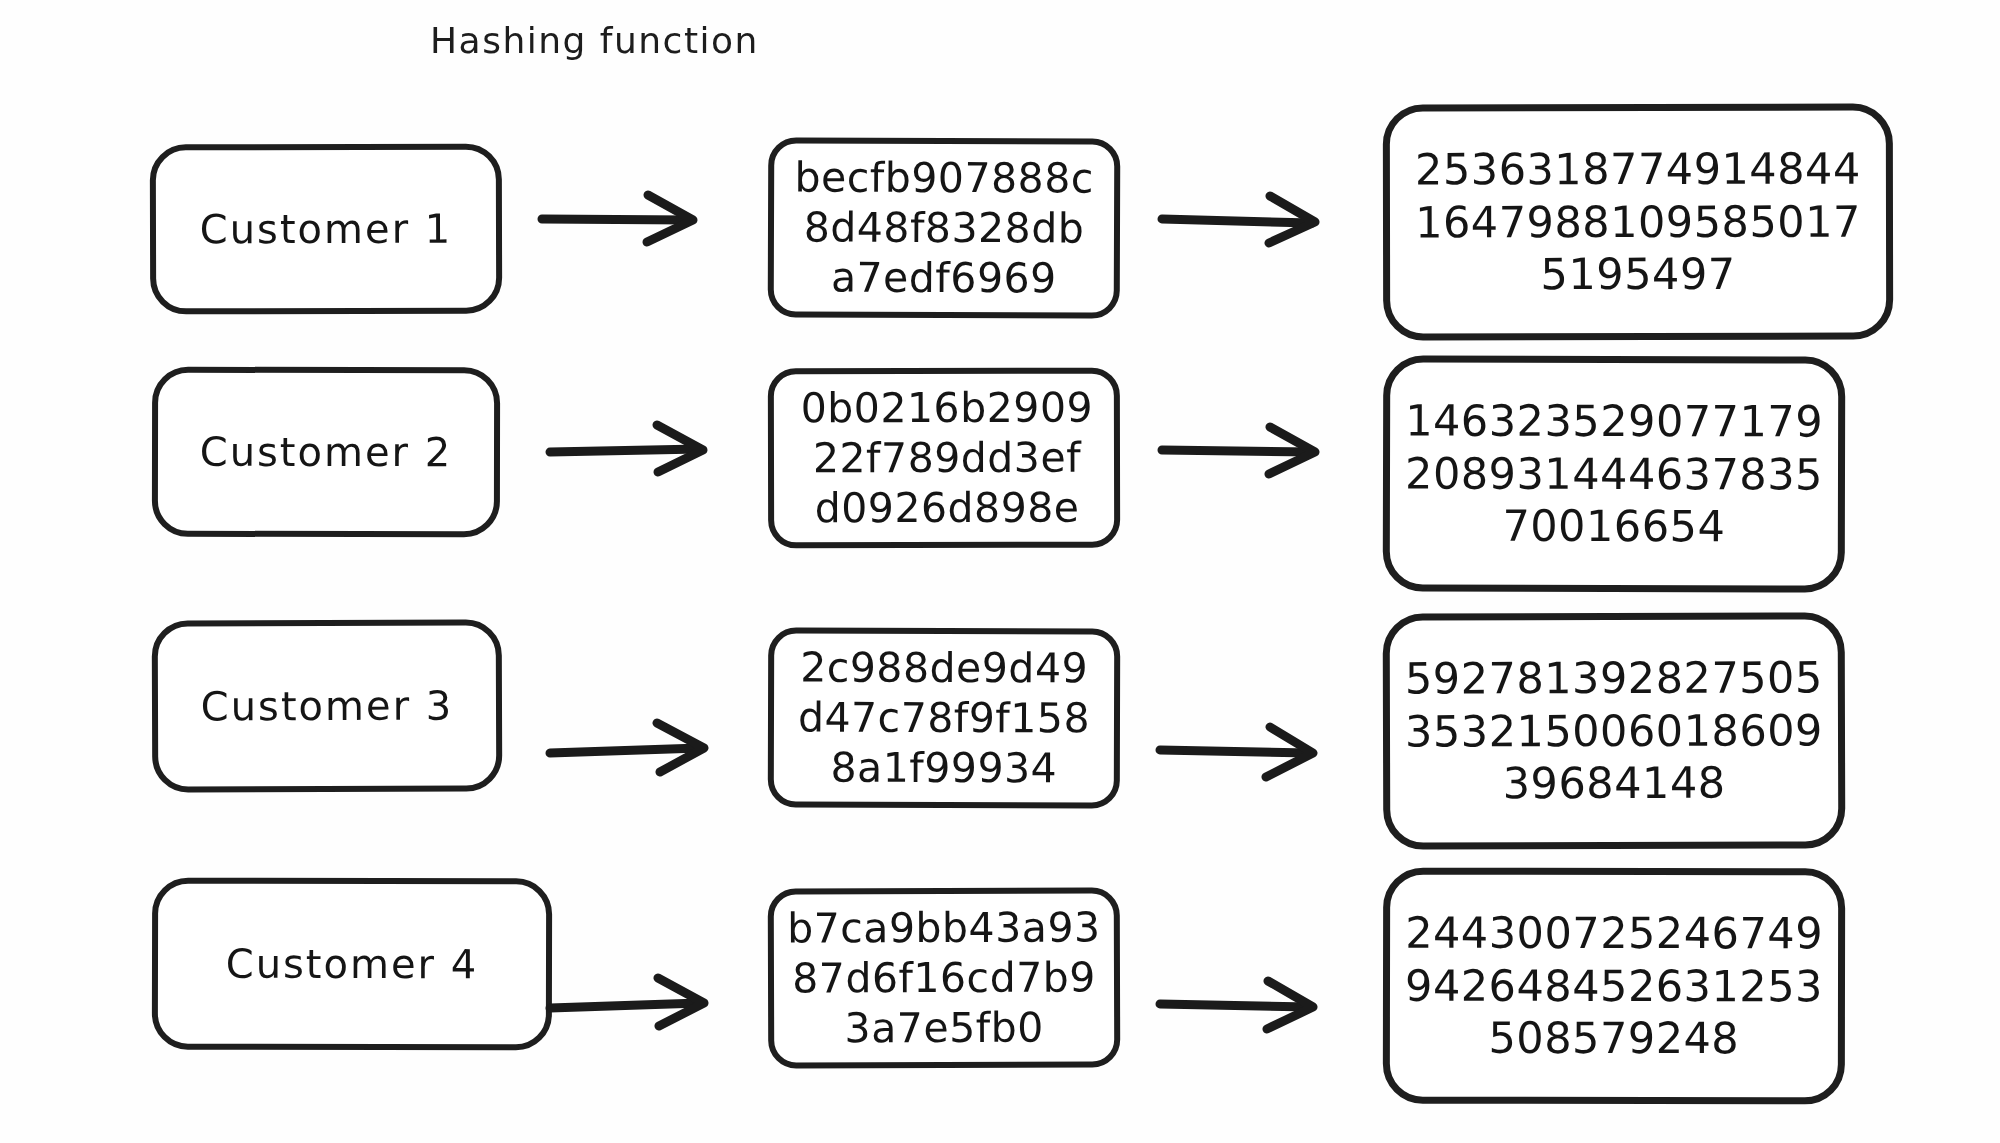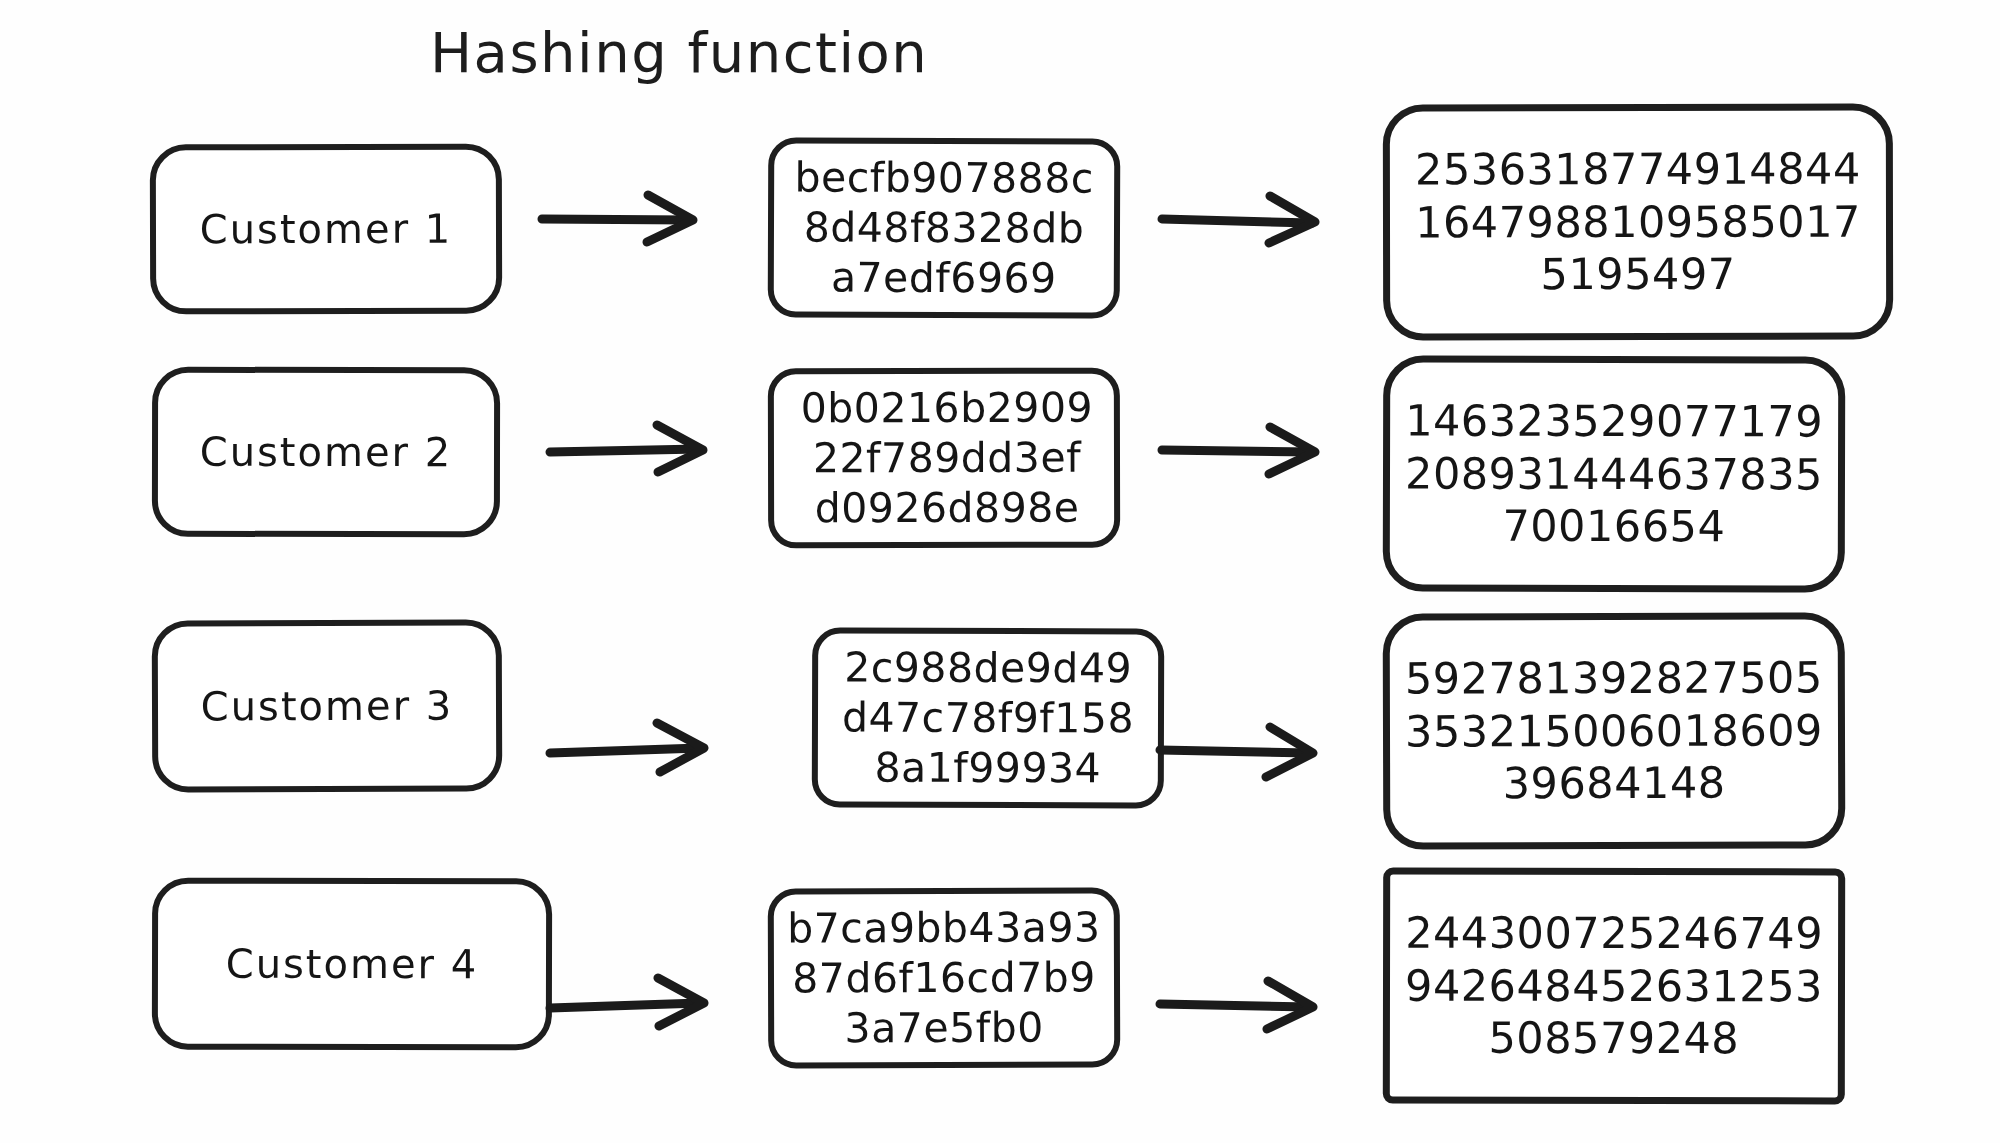--- a/index.html
+++ b/index.html
@@ -19,21 +19,21 @@
     position: relative;
     width: 2000px;
     height: 1143px;
     background: #fefefe;
   }
 
   
   .col-header {
     position: absolute;
     font-family: "DejaVu Sans", sans-serif;
-    font-size: 56px;
+    font-size: 36px;
     letter-spacing: 1.5px;
     color: #1d1d1d;
     white-space: nowrap;
     text-align: right;
     font-weight: 400;
   }
   #header-hashing { left: 430px; top: 20px; }
   #header-base10  { left: 1062px; top: 10px; }
 
   
@@ -77,21 +77,21 @@
     padding: 6px 12px;
   }
 
   
   .r1 .customer { transform: rotate(-0.15deg); }
   .r2 .customer { transform: rotate(0.1deg); justify-content: flex-end; }
   .r3 .customer { transform: rotate(-0.2deg); }
   .r4 .customer { transform: rotate(0.12deg); }
   .r1 .hash { transform: rotate(0.2deg); }
   .r2 .hash { transform: rotate(-0.12deg); padding-left: 16px; }
-  .r3 .hash { transform: rotate(0.16deg); margin-left: 44px; }
+  .r3 .hash { transform: rotate(0.16deg); }
   .r4 .hash { transform: rotate(-0.18deg); }
   .r1 .num { transform: rotate(-0.1deg); }
   .r2 .num { transform: rotate(0.14deg); }
   .r3 .num { transform: rotate(-0.16deg); }
   .r4 .num { transform: rotate(0.1deg); }
 
   
   .arrow {
     position: absolute;
     overflow: visible;
@@ -210,20 +210,20 @@
       <span class="node-text">b7ca9bb43a93
 87d6f16cd7b9
 3a7e5fb0</span>
     </div>
 
     <svg class="arrow" style="left:1158px; top:975px;" width="190" height="60" viewBox="0 0 190 60">
       <path d="M2 29 L152 32"></path>
       <path d="M110 6 L155 32 L109 54"></path>
     </svg>
 
-    <div class="node num" style="left:1383px; top:868px; width:462px; height:236px;border-radius:10px;">
+    <div class="node num" style="left:1383px; top:868px; width:462px; height:236px;">
       <span class="node-text">244300725246749
 942648452631253
 508579248</span>
     </div>
   </div>
 
 </div>
 
 </body></html>

